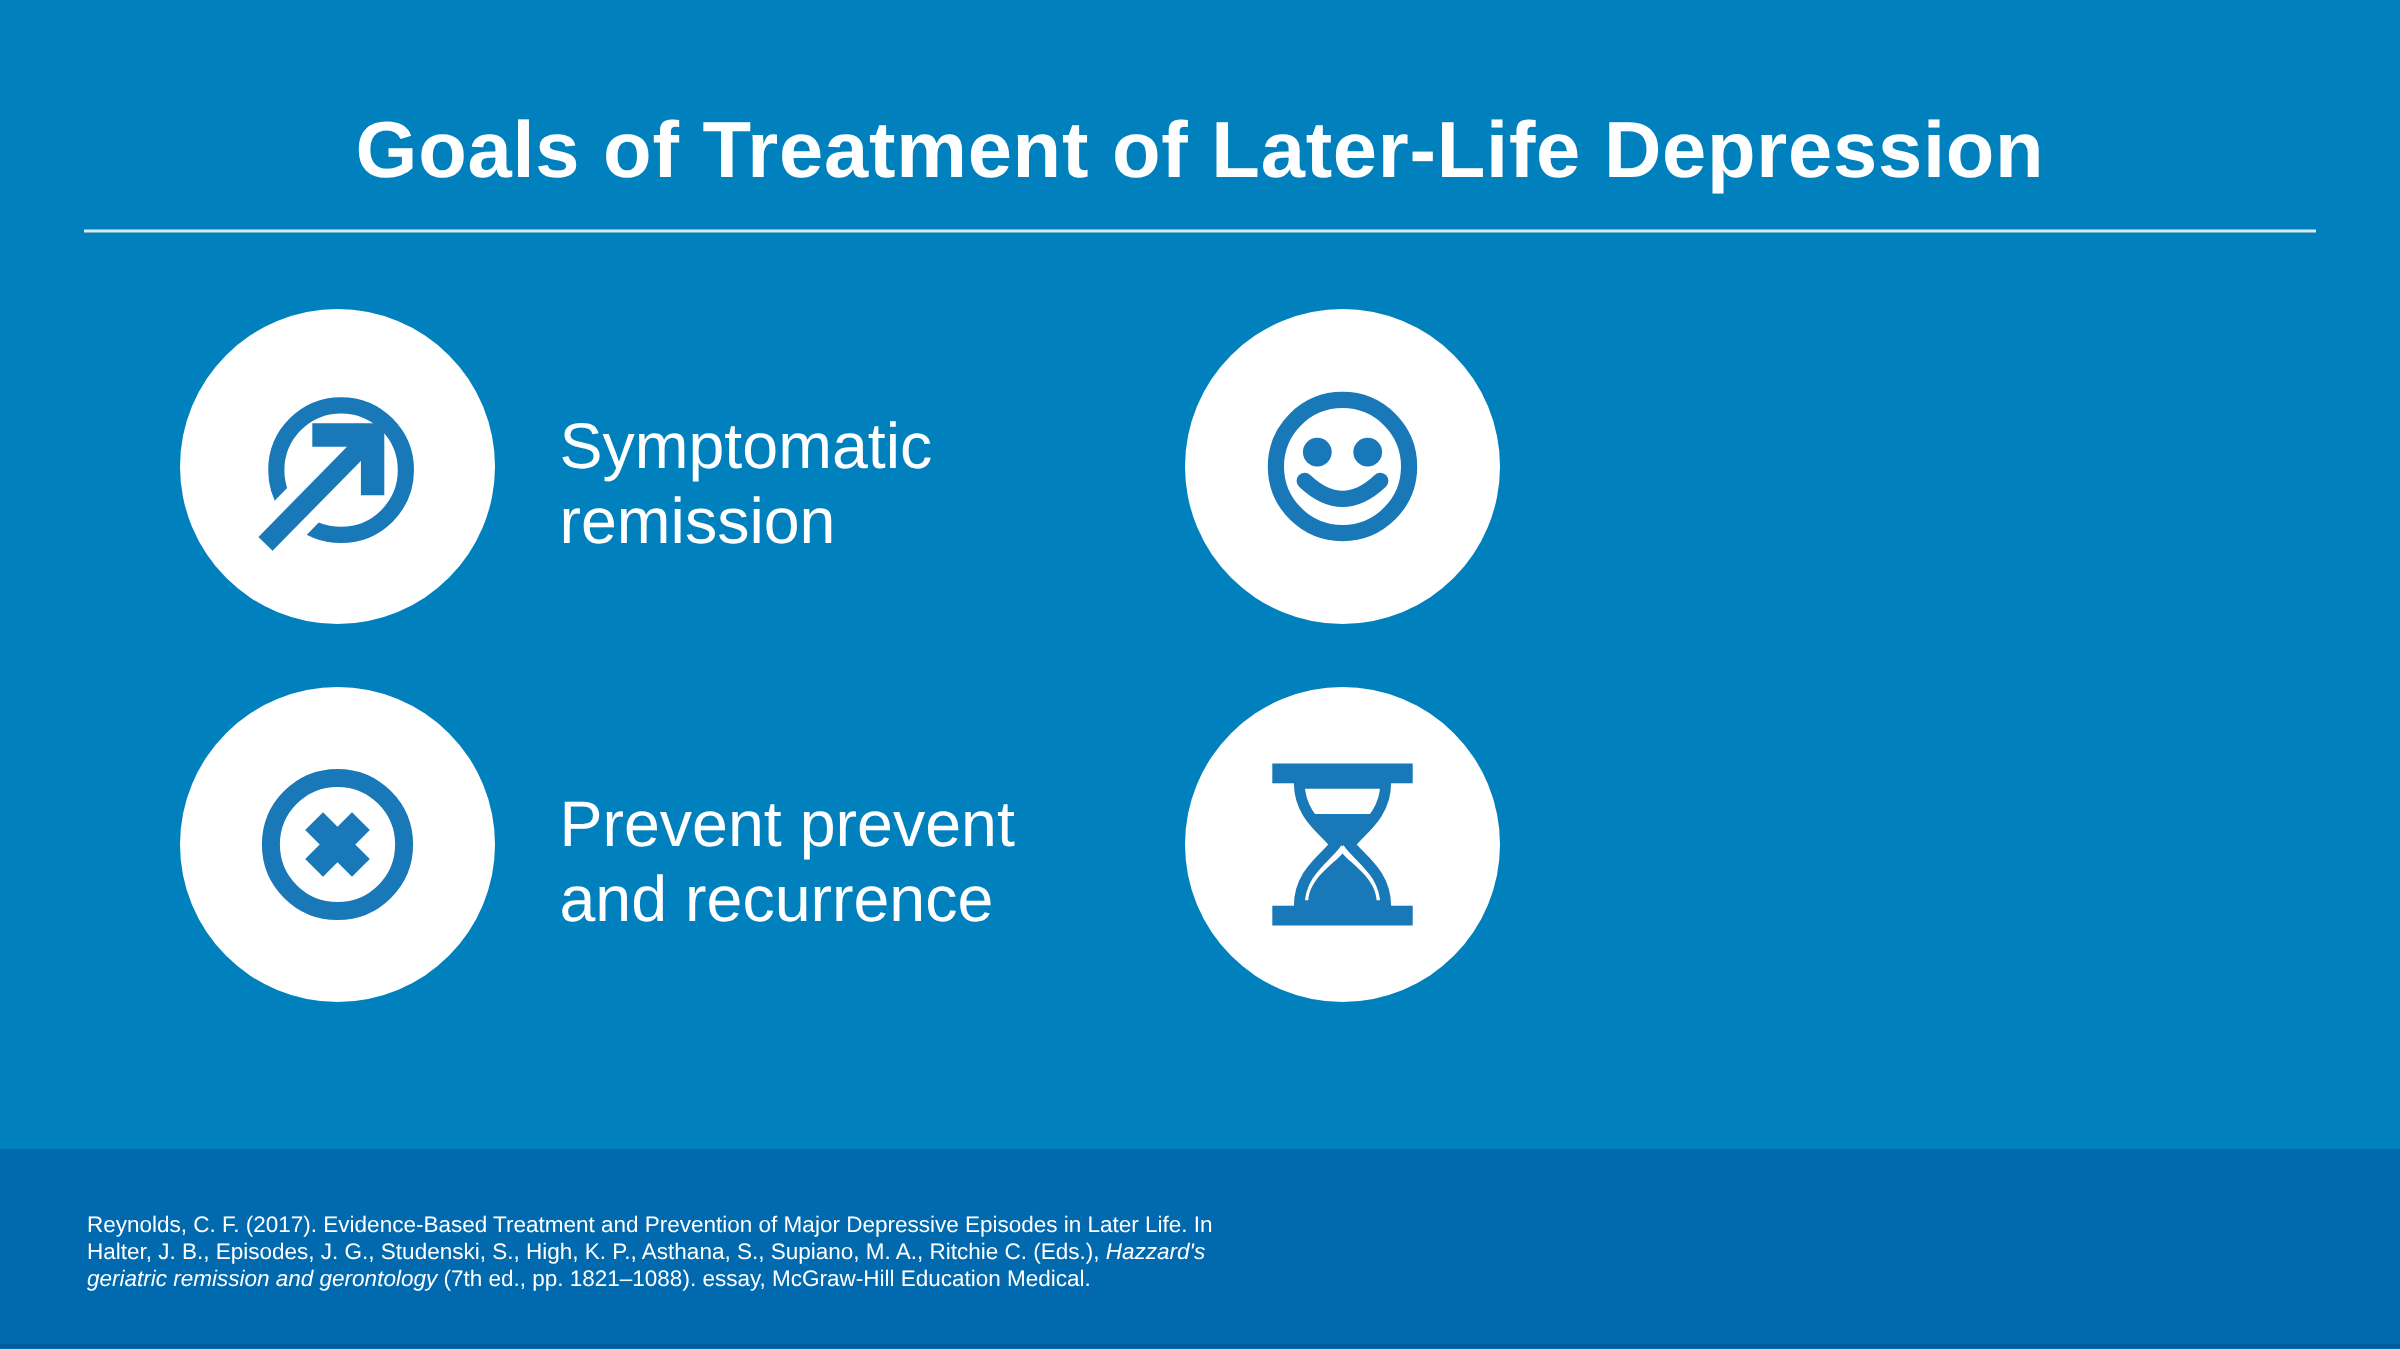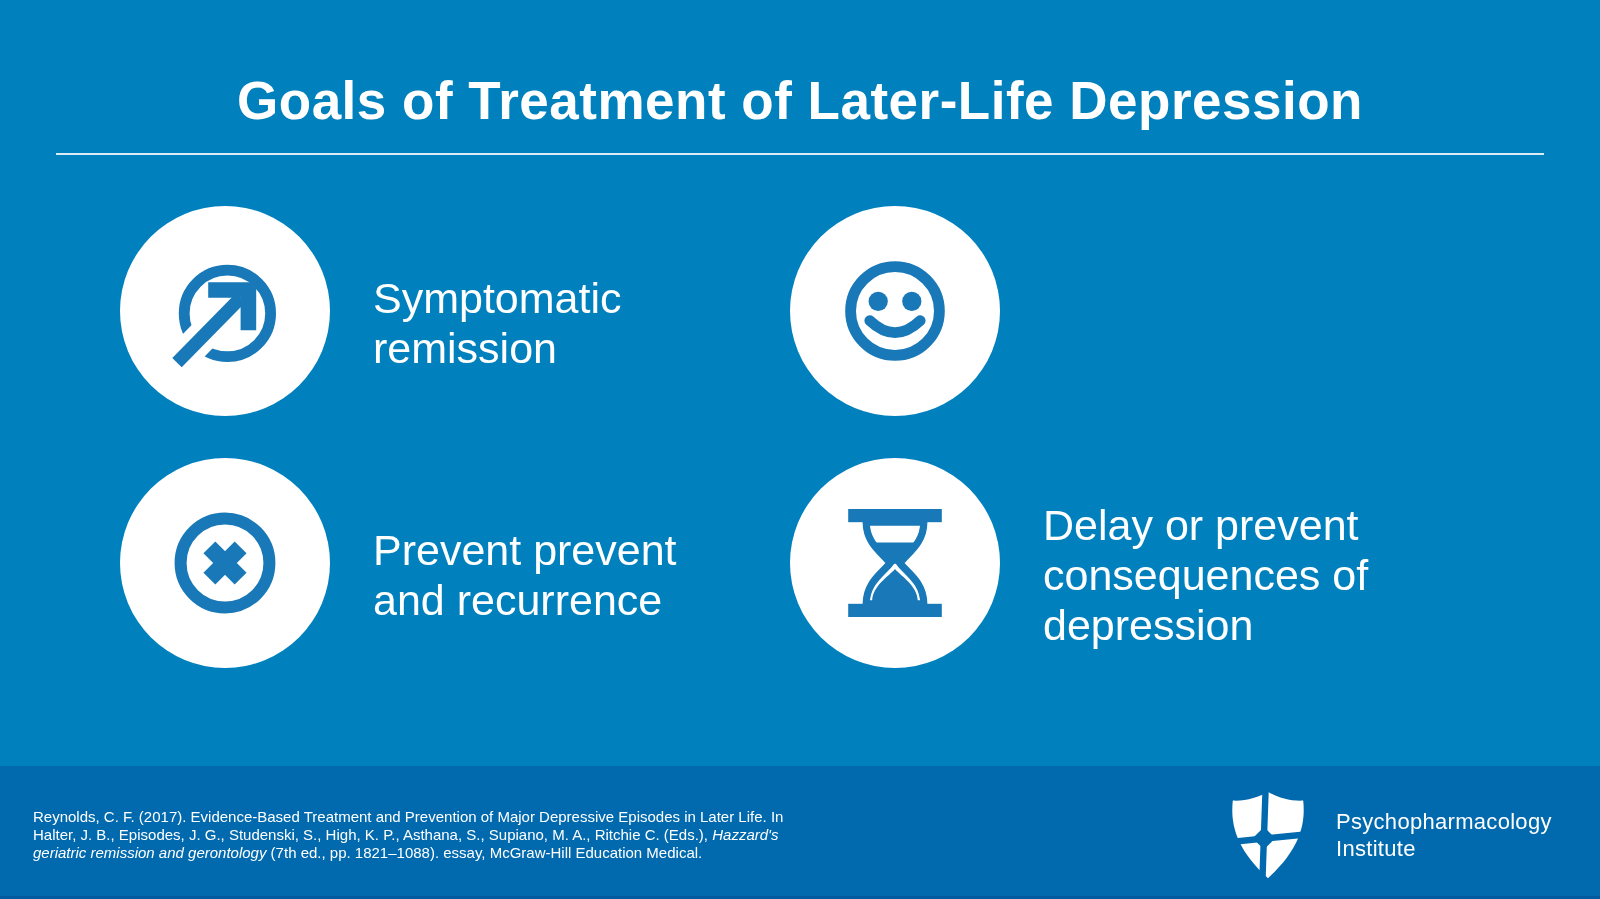--- a/index.html
+++ b/index.html
@@ -55,21 +55,21 @@
   .wstk { stroke:#FFFFFF; fill:none; }
   .footer {
     position:absolute; left:0; bottom:0; width:1600px; height:133px;
     background: var(--footer-background);
   }
   .footer-edge {
     position:absolute; left:0; bottom:0; width:100%; height:3px;
     background: var(--footer-edge);
   }
   .citation {
-    position:absolute; left:33px; top:42px;
+    position:absolute; left:58px; top:42px;
     font-size:15px; line-height:18px; color:#FFFFFF;
   }
   .citation-line { white-space:nowrap; }
   .citation i { }
   .logo {
     position:absolute; left:1228px; top:22px;
     display:flex; align-items:center; height:94px;
   }
   .logo-shield { width:80px; height:94px; display:block; }
   .shield-white { fill:#FFFFFF; }
@@ -124,37 +124,24 @@
 <div class="goal goal-4">
   <div class="goal-circle">
     <svg viewBox="0 0 100 100">
       <rect class="fil" x="11" y="5" width="78" height="11"></rect>
       <rect class="fil" x="11" y="84" width="78" height="11"></rect>
       <path d="M26,16 C26,34 40,42 46,50 C40,58 26,66 26,84 L74,84 C74,66 60,58 54,50 C60,42 74,34 74,16 Z" fill="#FFFFFF" class="stk2" stroke="var(--icon-blue)" stroke-width="6"></path>
       <path class="fil" d="M32,33 C38,43 46,47 50,51 C54,47 62,43 68,33 Z"></path>
       <path class="fil" d="M50,55 C45,61 31,69 31,82 L69,82 C69,69 55,61 50,55 Z"></path>
     </svg>
   </div>
-  <div class="goal-label">Delay or prevent consequences of depression</div>
 </div>
 
 <div class="footer">
   <div class="citation">
     <div class="citation-line">Reynolds, C. F. (2017). Evidence-Based Treatment and Prevention of Major Depressive Episodes in Later Life. In</div>
     <div class="citation-line"><span>Halter, J. B., Episodes, J. G., Studenski, S., High, K. P., Asthana, S., Supiano, M. A., Ritchie C. (Eds.), </span><i>Hazzard's</i></div>
     <div class="citation-line"><i>geriatric remission and gerontology</i><span> (7th ed., pp. 1821–1088). essay, McGraw-Hill Education Medical.</span></div>
   </div>
 
-  <div class="logo">
-    <svg class="logo-shield" viewBox="0 0 100 114">
-      <path class="shield-white" d="M50,3 C39,10 21,15 6,14 C3,42 9,74 50,111 C91,74 97,42 94,14 C79,15 61,10 50,3 Z"></path>
-      <line class="shield-cut-stroke" x1="47" y1="0" x2="43" y2="114" stroke-width="8"></line>
-      <line class="shield-cut-stroke" x1="0" y1="66" x2="100" y2="56" stroke-width="8"></line>
-      <rect class="shield-cut-fill" x="-10" y="-10" width="20" height="20" transform="translate(45,61) rotate(45)"></rect>
-    </svg>
-    <div class="logo-text">
-      <div>Psychopharmacology</div>
-      <div>Institute</div>
-    </div>
-  </div>
 
   <div class="footer-edge"></div>
 </div>
 
 </body></html>

